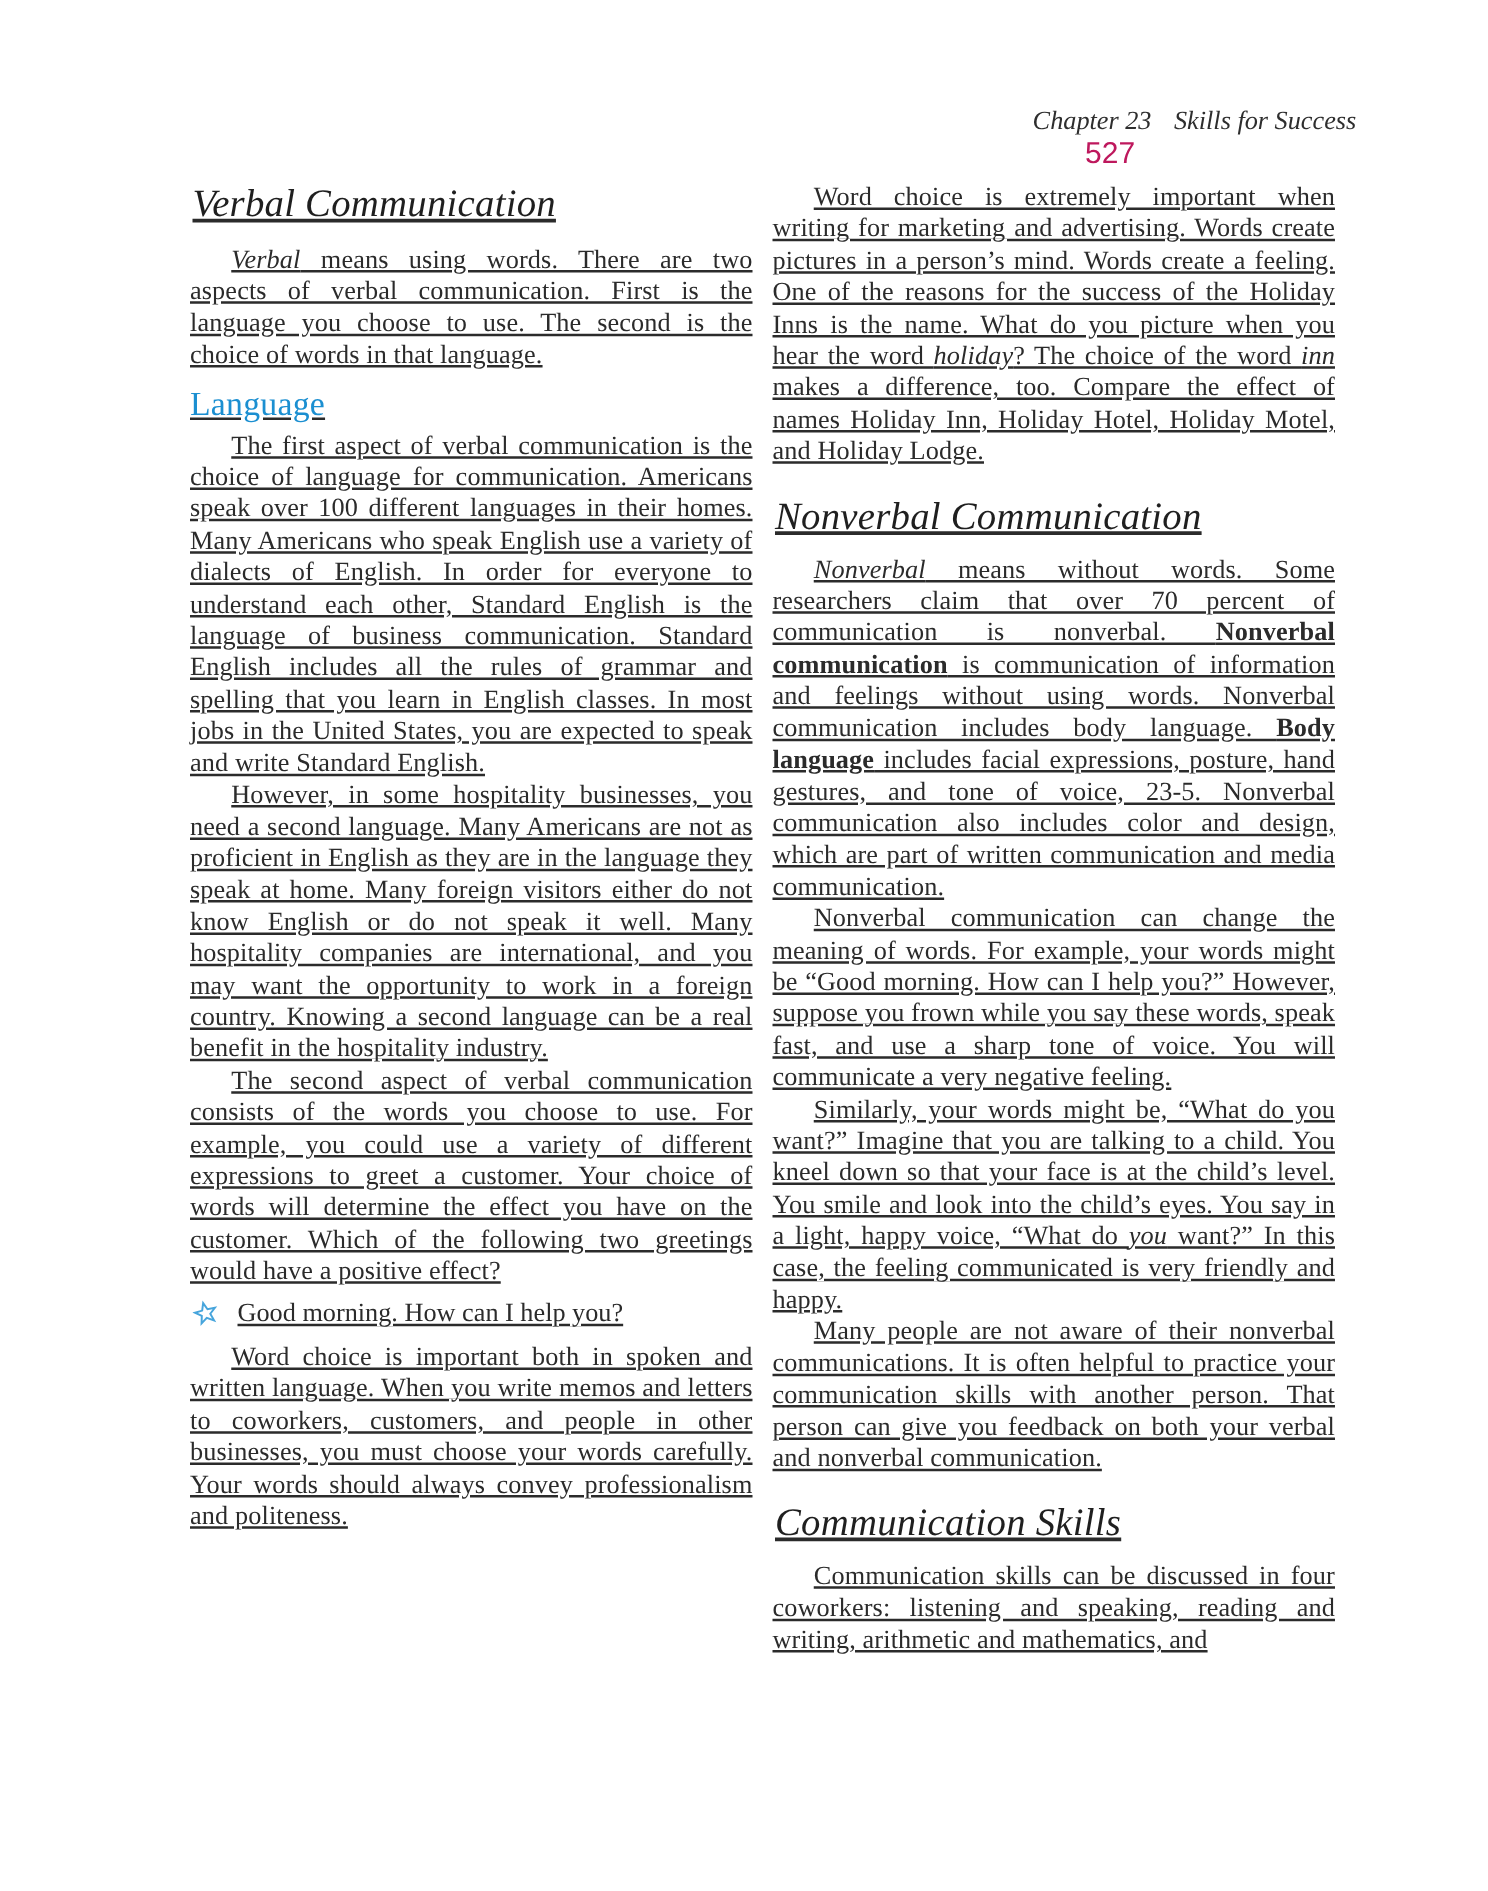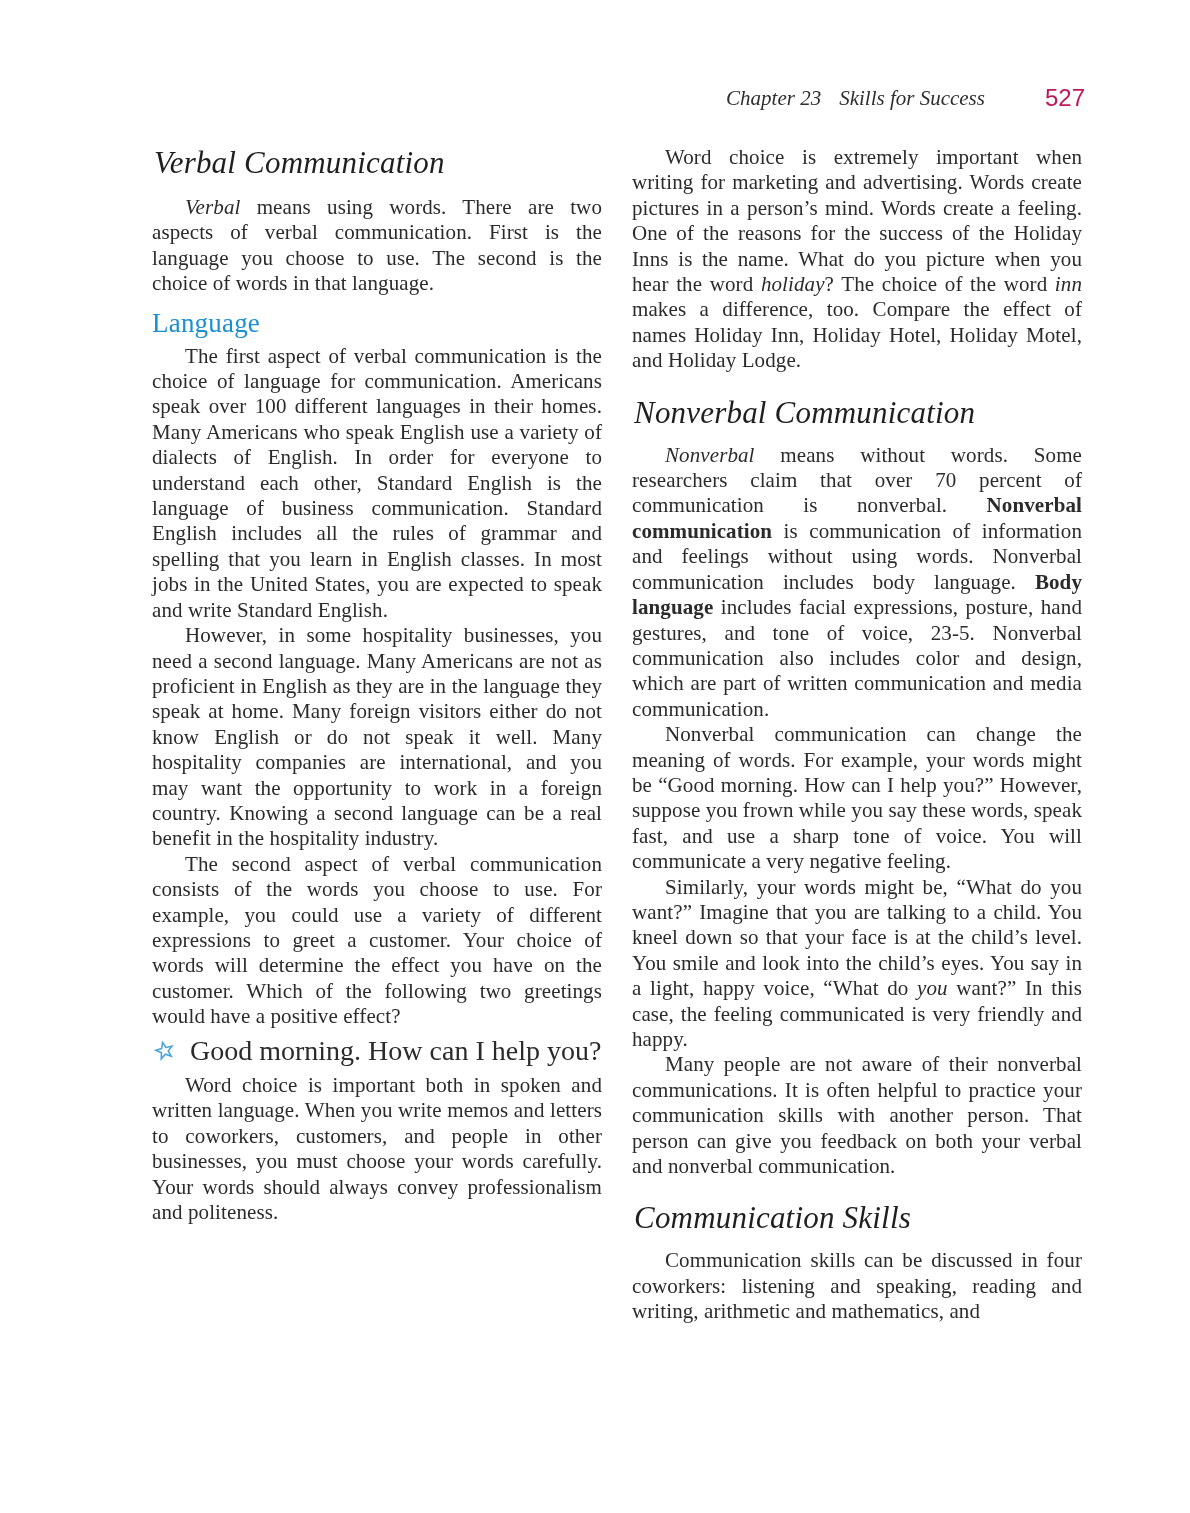--- a/index.html
+++ b/index.html
@@ -8,34 +8,35 @@
     --text:#2b2b2b;
   }
   html,body{margin:0;padding:0;}
   body{
     width:1190px;height:1513px;position:relative;background:#ffffff;
     font-family:"Liberation Serif", serif;color:var(--text);
     -webkit-font-smoothing:antialiased;
   }
   .page-header{
     position:absolute;top:84px;right:105px;
-    display:flex;align-items:center;gap:18px;
+    display:flex;align-items:flex-start;gap:0;
     white-space:nowrap;
+    flex-direction:column;
   }
   .running-head{
     font-style:italic;font-size:21px;color:#2e2e2e;
   }
   .running-head .chap{margin-right:18px;}
   .folio{
     font-family:"Liberation Sans", sans-serif;font-style:normal;
     font-size:24px;color:#be185d;margin-left:42px;
   }
   .columns{
     position:absolute;top:145px;left:152px;
-    display:flex;gap:30px;
+    display:flex;gap:16px;text-decoration:underline;
   }
   .col{width:450px;}
   p.body{
     font-size:21px;line-height:25.4px;margin:0;
     text-align:justify;text-indent:33px;
     letter-spacing:0.1px;
   }
   .it{font-style:italic;}
   .bd{font-weight:bold;}
   h1.section{
@@ -53,21 +54,21 @@
     margin:8px 0 10px 2px;
   }
   .bullet-item .star{
     flex:0 0 auto;width:21px;height:21px;margin-top:2px;
   }
   .bullet-item .star svg{display:block;width:21px;height:21px;}
   .bullet-item .star svg path{
     fill:none;stroke:var(--star-blue);stroke-width:1.8;stroke-linejoin:miter;
   }
   .bullet-text{
-    font-size:28px;line-height:25.4px;text-indent:0;text-align:center;
+    font-size:21px;line-height:25.4px;text-indent:0;text-align:center;
   }
 </style>
 </head>
 <body>
 
 <header class="page-header">
   <span class="running-head">
     <span class="chap">Chapter 23</span><span>Skills for Success</span>
   </span>
   <span class="folio">527</span>

